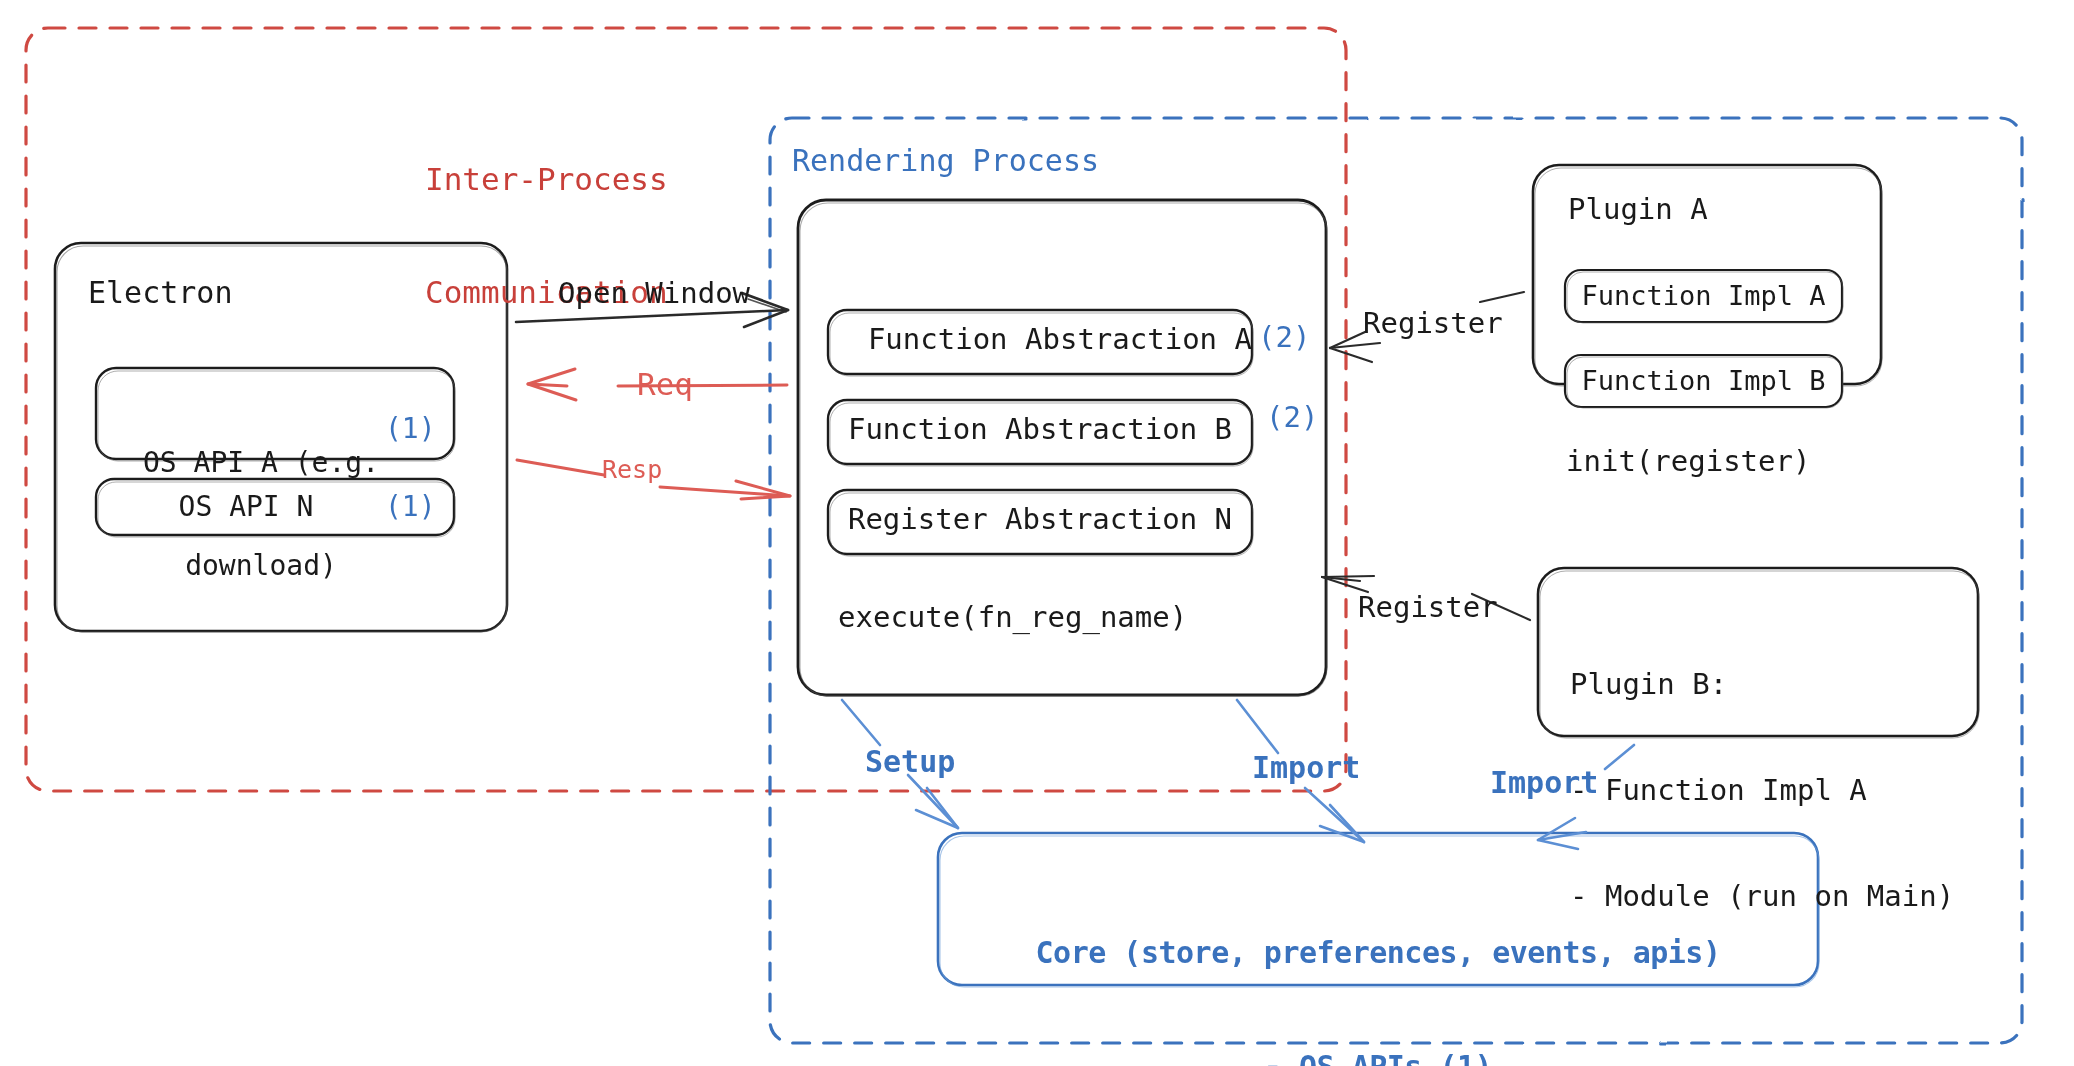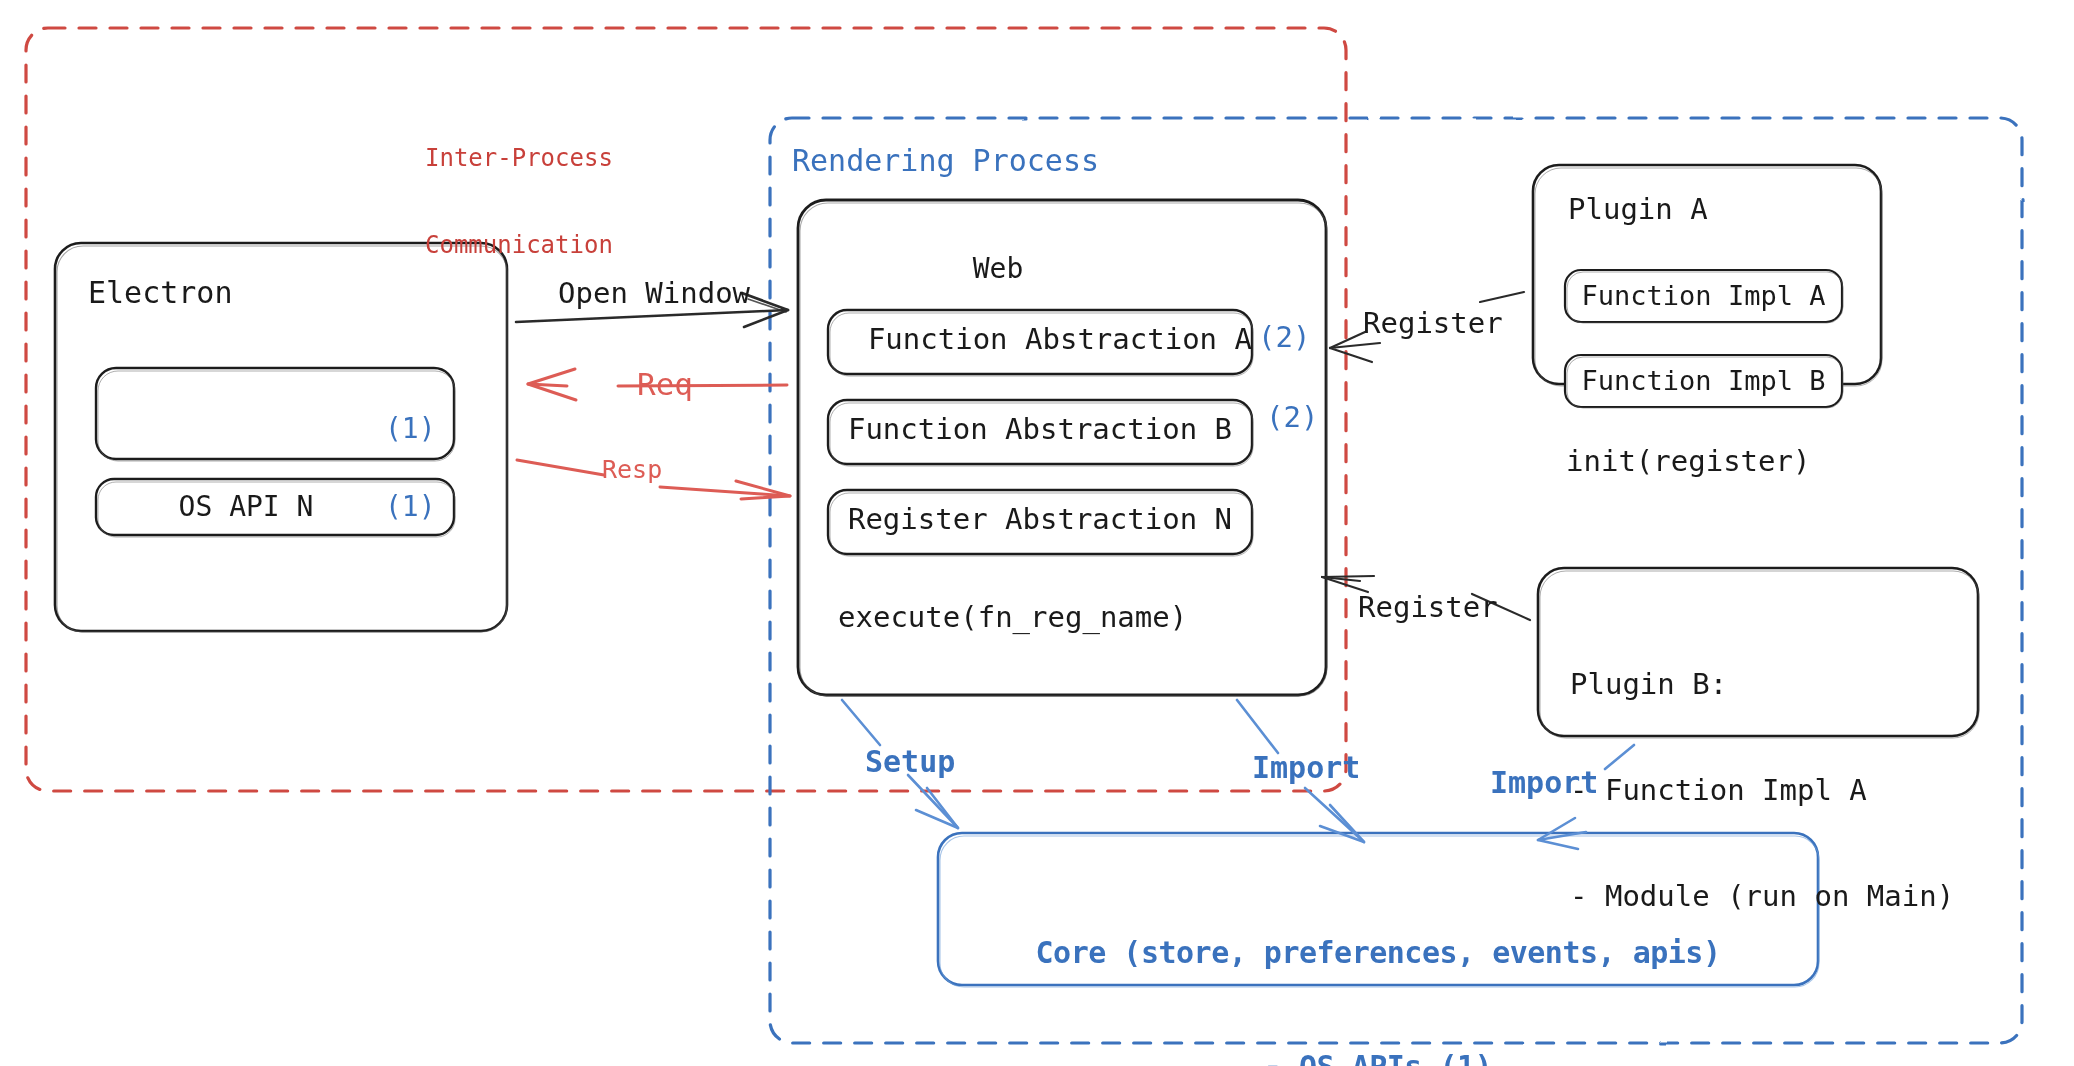--- a/index.html
+++ b/index.html
@@ -157,35 +157,38 @@
       <path d="M 1364 842 L 1330 805 M 1364 842 L 1320 826" fill="none" stroke="#5b8fd4" stroke-width="2.6" stroke-linecap="round"></path>
     </g>
 
     <g filter="url(#rough2)">
       <path d="M 1634 745 L 1605 769" fill="none" stroke="#5b8fd4" stroke-width="2.6" stroke-linecap="round"></path>
       <path d="M 1575 818 L 1538 840" fill="none" stroke="#5b8fd4" stroke-width="2.6" stroke-linecap="round"></path>
       <path d="M 1538 840 L 1586 832 M 1538 840 L 1578 849" fill="none" stroke="#5b8fd4" stroke-width="2.6" stroke-linecap="round"></path>
     </g>
   </svg>
 
-  <div class="nodetext label-red lft" style="left:425px; top:85px; font-size:24px;">
+  <div class="nodetext label-red lft" style="left:425px; top:85px; font-size:31px;">
     <div>Inter-Process</div>
     <div>Communication</div>
   </div>
 
   <div class="nodetext label-blue lft" style="left:792px; top:143px; font-size:30px;">Rendering Process</div>
 
   <div class="nodetext lft" style="left:88px; top:275px; font-size:30px;">Electron</div>
 
+  <div class="nodetext ctr" style="left:96px; top:378px; width:330px; font-size:28px;">
+    <div>OS API A (e.g.</div>
+    <div>download)</div>
+  </div>
   <div class="nodetext label-blue" style="left:385px; top:412px; font-size:28px;">(1)</div>
 
   <div class="nodetext ctr" style="left:96px; top:490px; width:300px; font-size:28px;">OS API N</div>
   <div class="nodetext label-blue" style="left:385px; top:490px; font-size:28px;">(1)</div>
 
-  <div class="nodetext ctr" style="left:798px; top:252px; width:400px; font-size:28px;">Web</div>
 
   <div class="nodetext ctr" style="left:828px; top:322px; width:424px; font-size:29px;text-align:right;">Function Abstraction A</div>
   <div class="nodetext label-blue" style="left:1258px; top:320px; font-size:29px;">(2)</div>
 
   <div class="nodetext ctr" style="left:828px; top:412px; width:424px; font-size:29px;">Function Abstraction B</div>
   <div class="nodetext label-blue" style="left:1266px; top:400px; font-size:29px;">(2)</div>
 
   <div class="nodetext ctr" style="left:828px; top:502px; width:424px; font-size:29px;">Register Abstraction N</div>
 
   <div class="nodetext lft" style="left:838px; top:600px; font-size:29px;">execute(fn_reg_name)</div>

